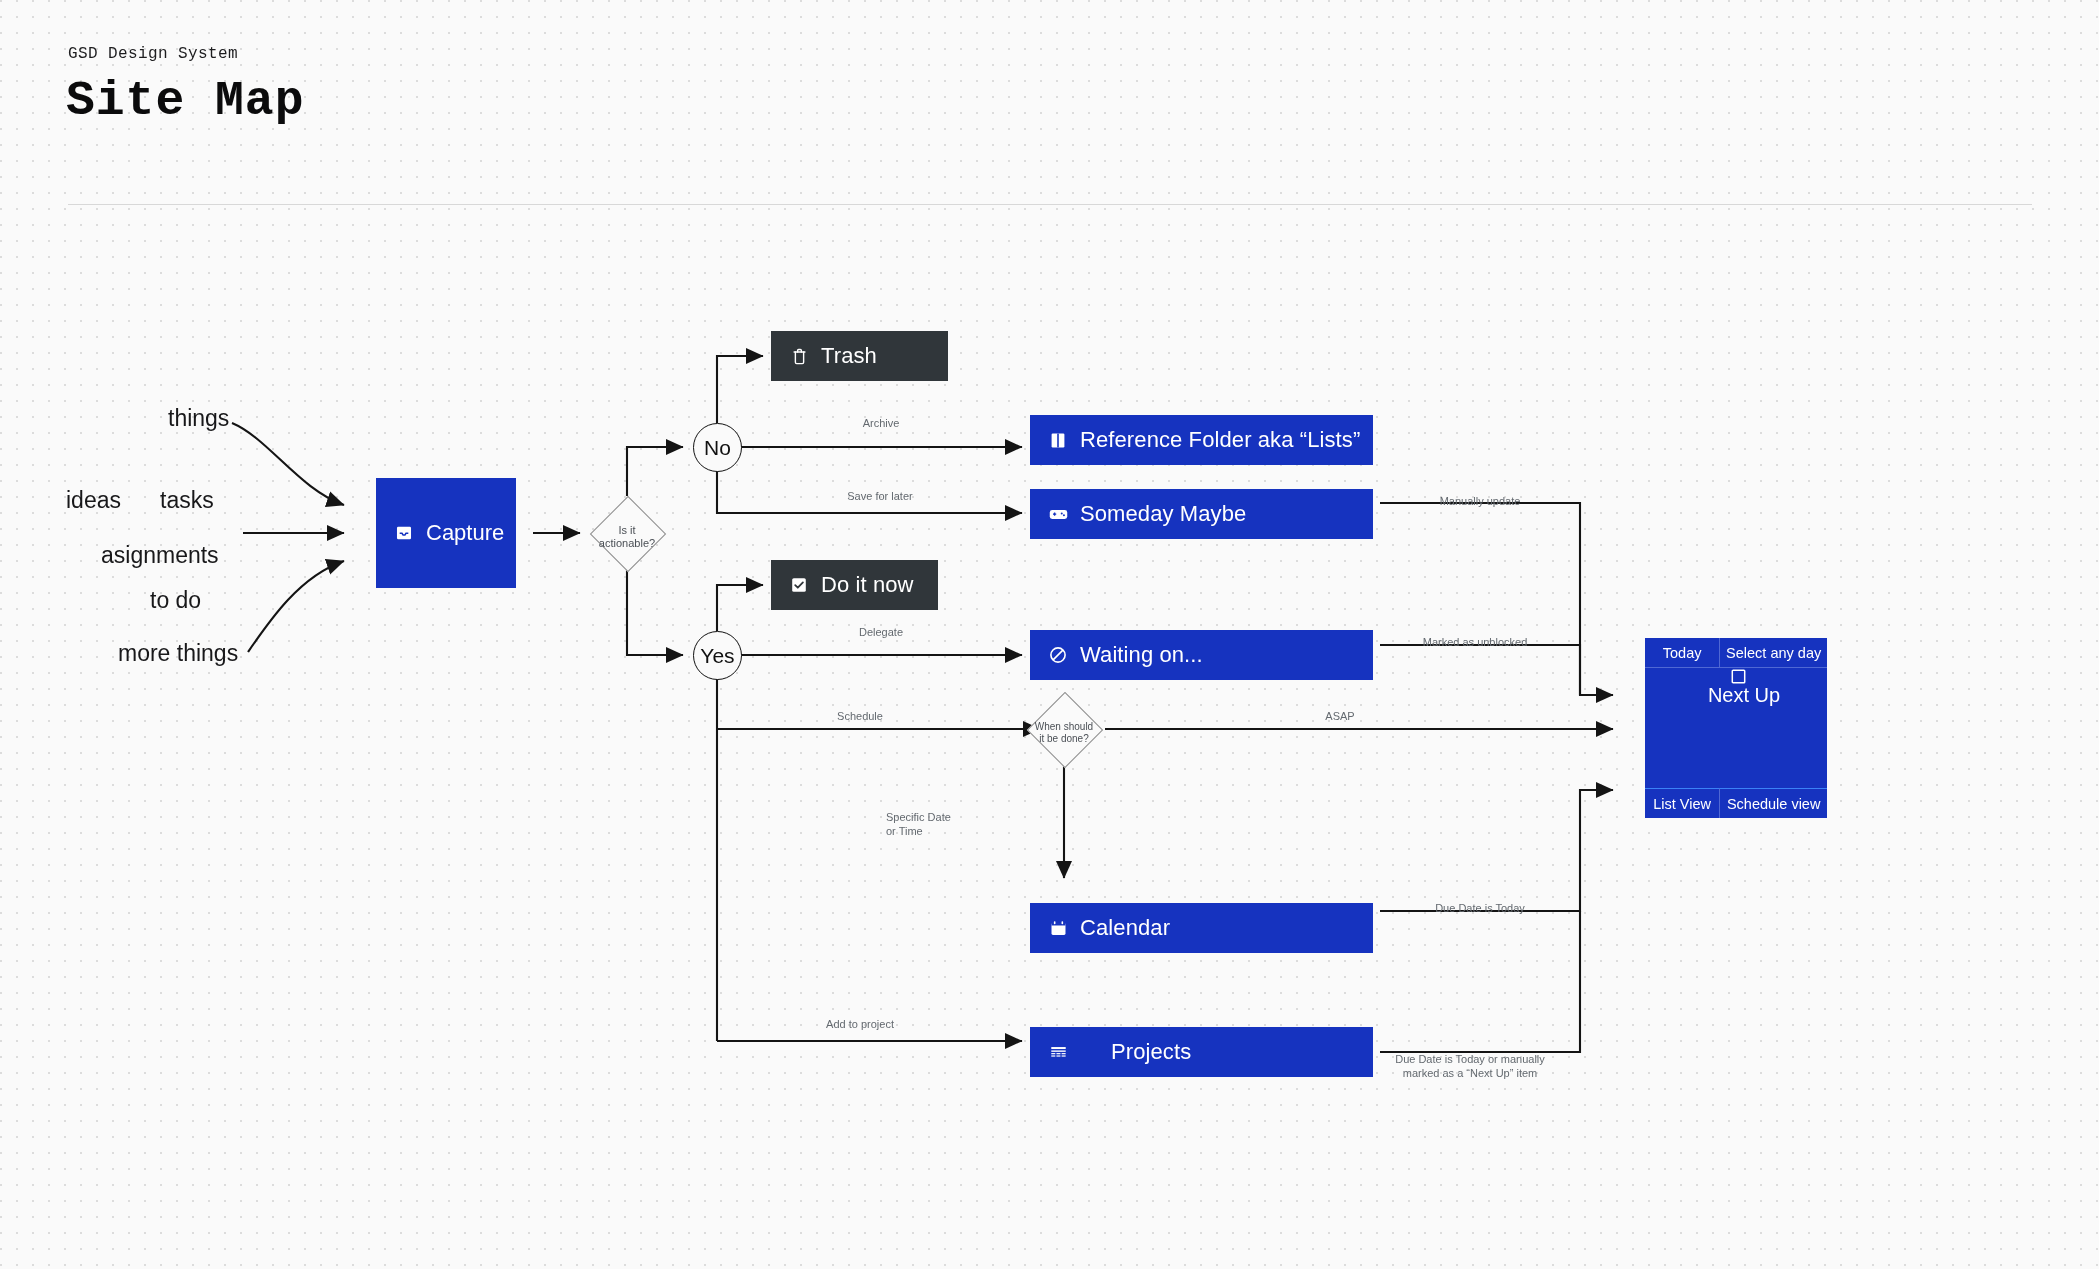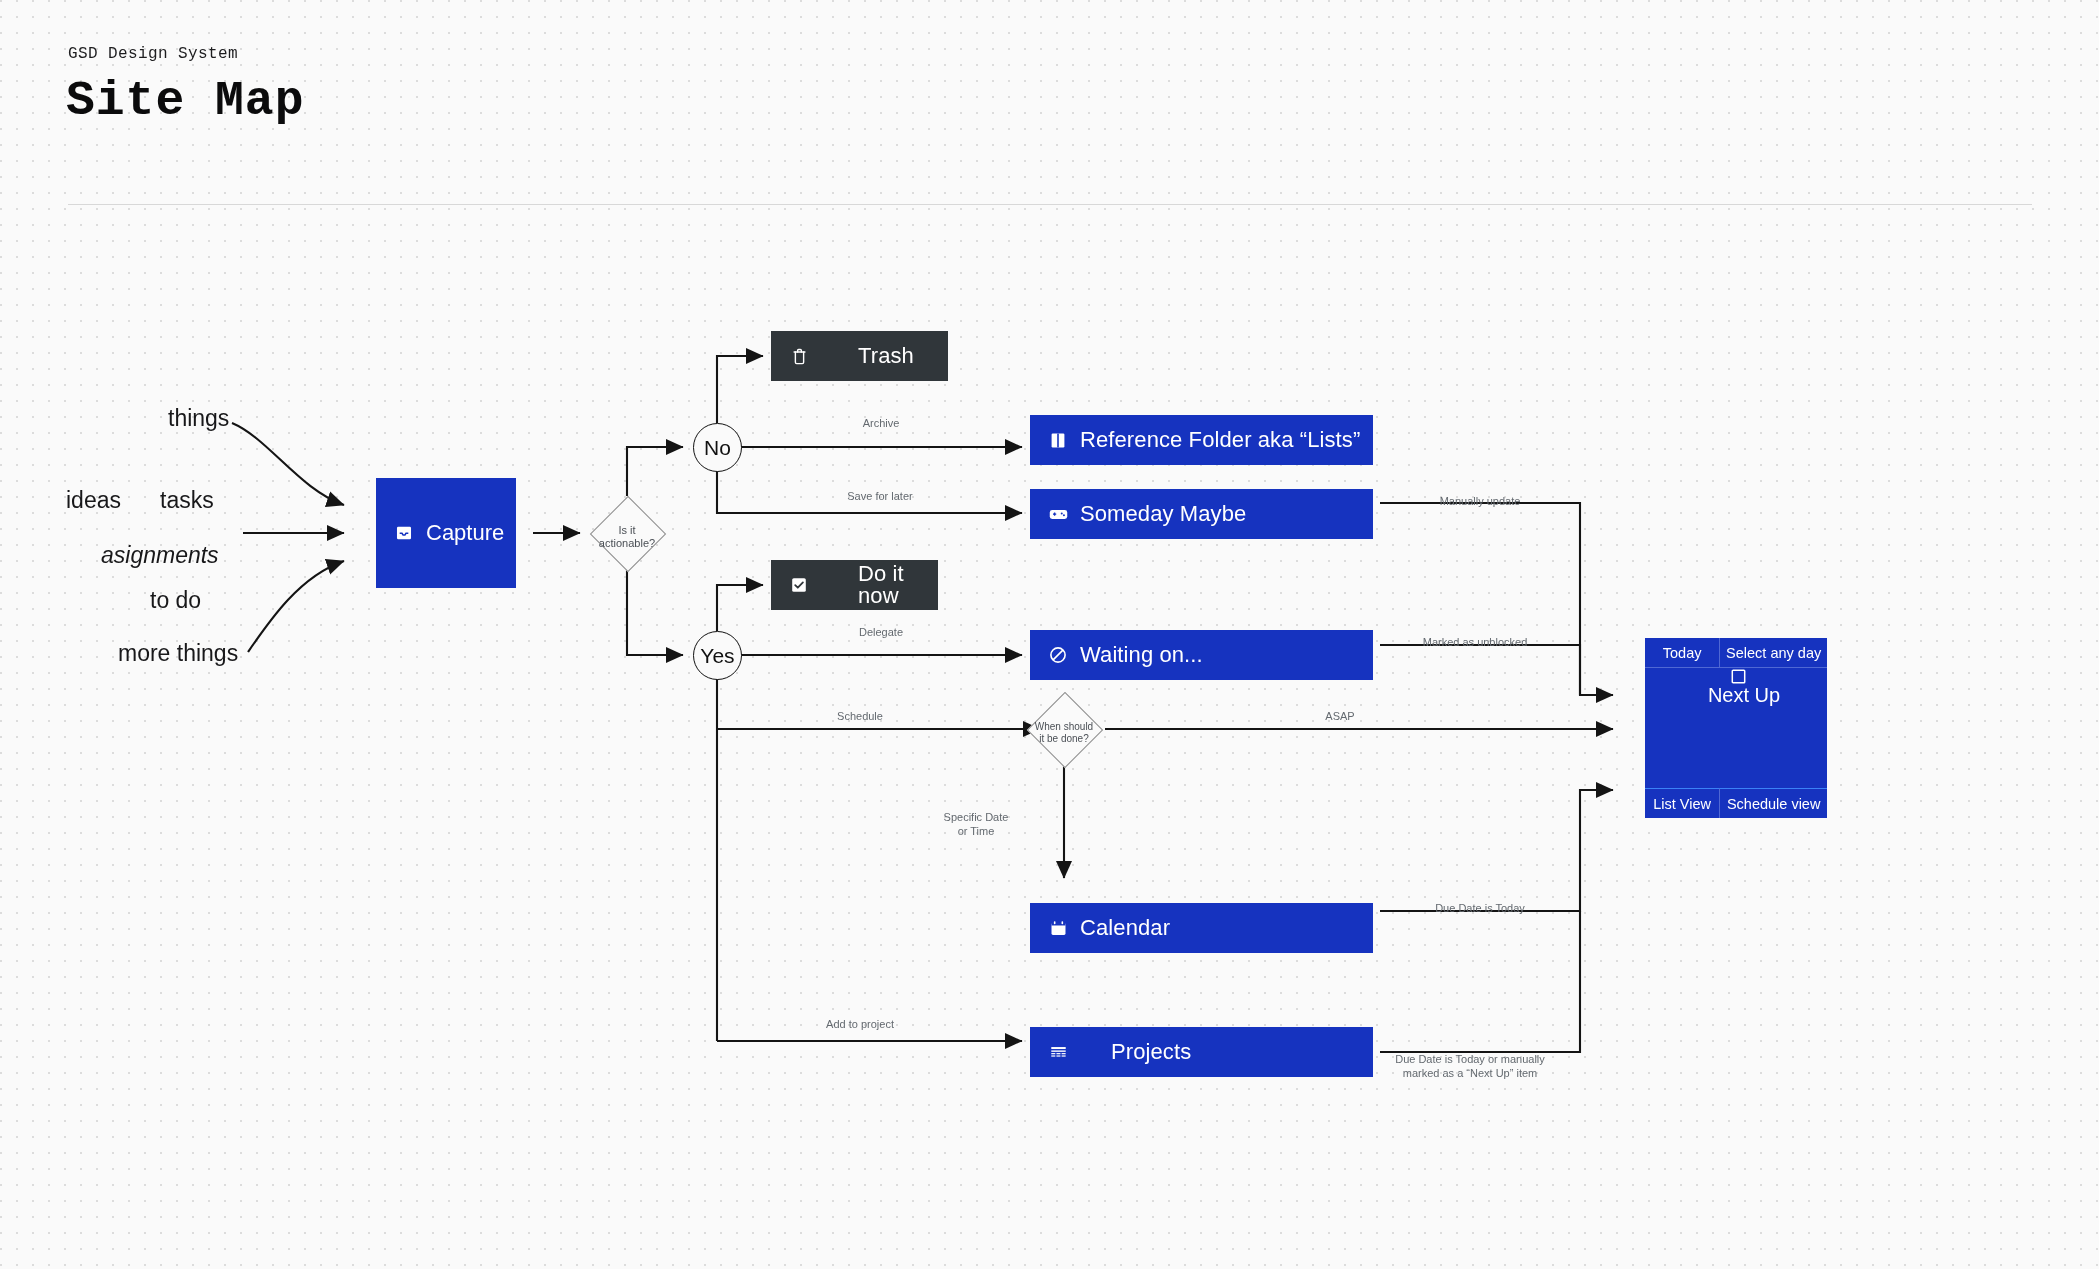--- a/index.html
+++ b/index.html
@@ -57,21 +57,21 @@
     position: absolute;
     display: flex;
     align-items: center;
     box-sizing: border-box;
     padding-left: 18px;
     color: #ffffff;
     font-size: 22px;
     letter-spacing: 0.1px;
   }
   .node.blue  { background: #1633bf; }
-  .node.dark  { background: #30363a; gap: 37px; }
+  .node.dark  { background: #30363a; }
   .node .ic {
     display: inline-flex;
     align-items: center;
     justify-content: center;
     width: 20px; height: 20px;
     margin-right: 12px;
     flex: 0 0 20px;
   }
   .node .ic svg { display: block; }
   .node .lbl { line-height: 1; }
@@ -120,21 +120,21 @@
 
   
   .elabel {
     position: absolute;
     font-size: 11px;
     color: #63696f;
     white-space: nowrap;
     line-height: 1.3;
   }
   .elabel.ctr   { text-align: center; }
-  .elabel.right { text-align: center; }
+  .elabel.right { text-align: left; }
 
   
   .srcword {
     position: absolute;
     font-size: 23px;
     color: #18181a;
     white-space: nowrap;
   }
 
   
@@ -233,21 +233,21 @@
 
       <path d="M1380,911 L1580,911 L1580,790 L1613,790" marker-end="url(#ah)"></path>
 
       <path d="M1380,1052 L1580,1052 L1580,911"></path>
     </g>
   </svg>
 
   <div class="srcword" style="left:168px; top:405px;">things</div>
   <div class="srcword" style="left:66px;  top:487px;">ideas</div>
   <div class="srcword" style="left:160px; top:487px;">tasks</div>
-  <div class="srcword" style="left:101px; top:542px;font-style:italic;">asignments</div>
+  <div class="srcword" style="left:101px; top:542px;">asignments</div>
   <div class="srcword" style="left:150px; top:587px;">to do</div>
   <div class="srcword" style="left:118px; top:640px;">more things</div>
 
   <div class="capture">
     <span class="ic" style="display:inline-flex;align-items:center;justify-content:center;width:20px;height:20px;margin-right:12px;">
       <svg width="18" height="18" viewBox="0 0 20 20" fill="none" stroke="#fff" stroke-width="1.8">
         <rect x="2.2" y="3" width="15.6" height="14" rx="1.4" fill="#fff" stroke="none"></rect>
         <path d="M5.2 10.2h2.6l1 1.9h2.4l1-1.9h2.6" stroke="#1633bf" stroke-width="1.7" fill="none" stroke-linejoin="round"></path>
       </svg>
     </span>

